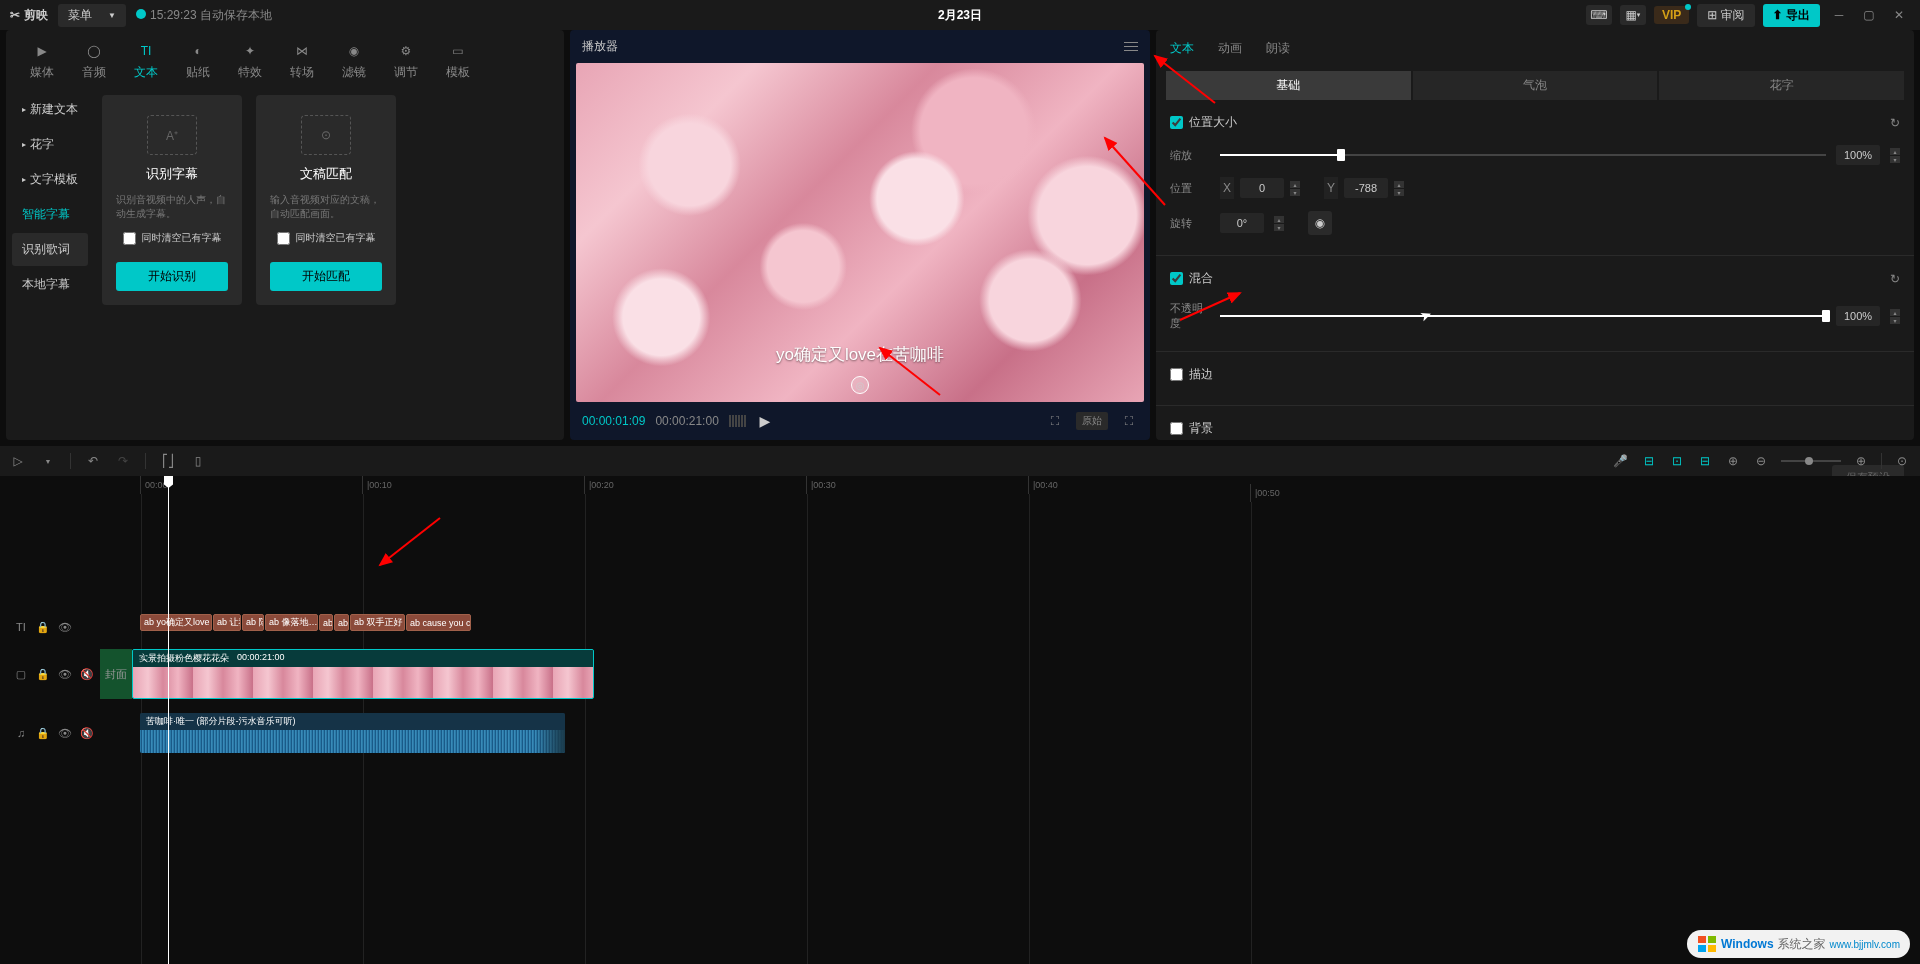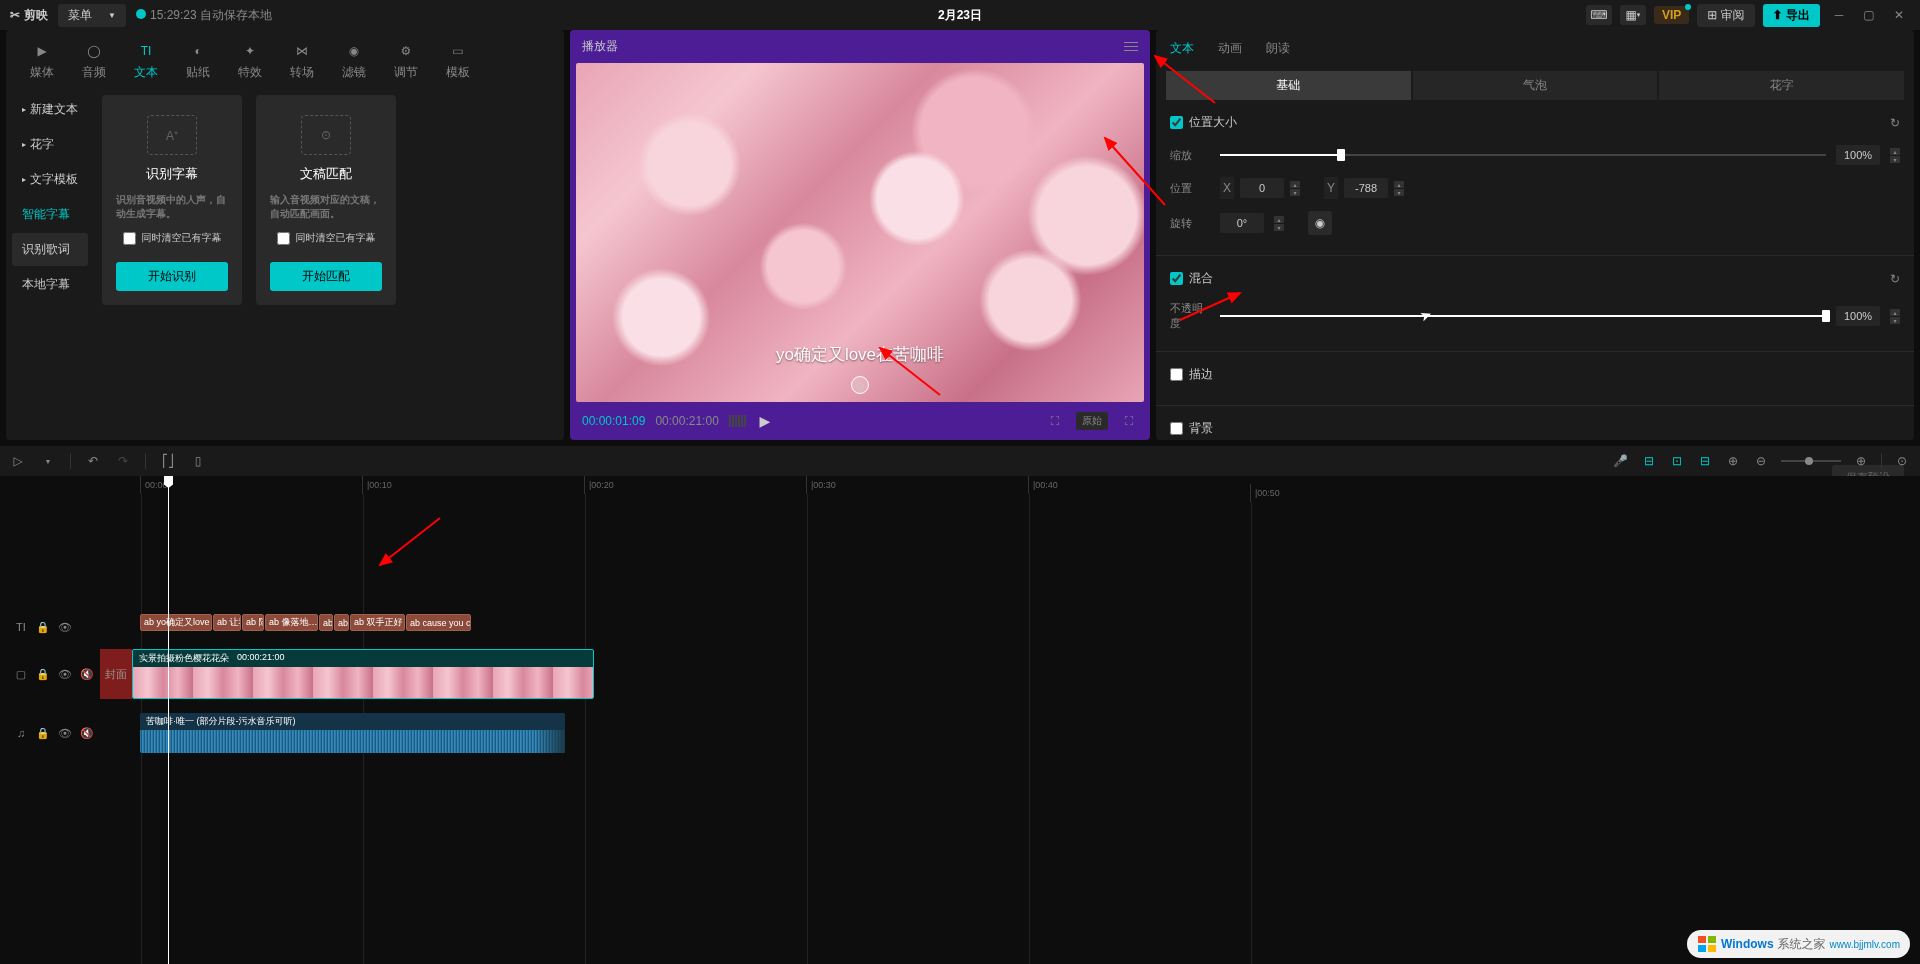--- a/index.html
+++ b/index.html
@@ -25,25 +25,25 @@
 .top-tab-icon{width:20px;height:18px;display:flex;align-items:center;justify-content:center;}
 .left-content{display:flex;flex:1;}
 .left-sidebar{width:88px;padding:6px;}
 .side-item{padding:8px 10px;border-radius:3px;margin-bottom:2px;display:flex;align-items:center;gap:4px;}
 .side-item.active{color:#00c8c8;}
 .side-item.selected{background:#2a2a2a;}
 .cards-area{flex:1;display:flex;gap:14px;padding:8px;}
 .card{width:140px;height:210px;background:#2a2a2a;border-radius:4px;padding:14px;display:flex;flex-direction:column;align-items:center;gap:10px;}
 .card-icon{width:50px;height:40px;border:1px dashed #555;border-radius:4px;margin-top:6px;display:flex;align-items:center;justify-content:center;color:#666;}
 .card-title{color:#fff;font-size:13px;}
-.card-desc{color:#777;font-size:10px;line-height:1.4;font-weight:bold;}
+.card-desc{color:#777;font-size:10px;line-height:1.4;}
 .card-check{display:flex;align-items:center;gap:6px;font-size:10px;}
 .card-check input{accent-color:#555;}
 .card-btn{width:100%;background:#00c8c8;color:#000;padding:6px;border-radius:3px;text-align:center;font-size:12px;margin-top:auto;}
-.player-panel{width:580px;background:#4c1d95;border-radius:4px;display:flex;flex-direction:column;}
+.player-panel{width:580px;background:#0f172a;border-radius:4px;display:flex;flex-direction:column;}
 .player-header{display:flex;align-items:center;padding:8px 12px;}
 .player-header .spacer{flex:1;}
 .hamburger{display:flex;flex-direction:column;gap:3px;}
 .hamburger span{width:14px;height:1px;background:#888;}
 .player-body{flex:1;padding:0 6px;display:flex;flex-direction:column;}
 .player-video{flex:1;background:linear-gradient(135deg,#e8a5b5 0%,#f5c6d0 20%,#d8889c 40%,#f0b4c2 60%,#c87088 80%,#e8a5b5 100%);border-radius:2px;position:relative;overflow:hidden;}
 .player-video::before{content:'';position:absolute;inset:0;background:radial-gradient(circle at 20% 30%,#f8d5dd 8%,transparent 10%),radial-gradient(circle at 60% 40%,#fae0e6 10%,transparent 12%),radial-gradient(circle at 40% 60%,#f5c6d0 9%,transparent 11%),radial-gradient(circle at 80% 70%,#f8d5dd 8%,transparent 10%),radial-gradient(circle at 15% 75%,#fae0e6 7%,transparent 9%),radial-gradient(circle at 70% 20%,#f0b4c2 11%,transparent 13%),radial-gradient(circle at 90% 45%,#f8d5dd 9%,transparent 11%);}
 .player-subtitle{position:absolute;bottom:36px;left:50%;transform:translateX(-50%);color:#fff;font-size:17px;text-shadow:0 1px 2px rgba(0,0,0,0.5);white-space:nowrap;}
 .player-safe{position:absolute;bottom:8px;left:50%;transform:translateX(-50%);width:18px;height:18px;border:1px solid #fff;border-radius:50%;display:flex;align-items:center;justify-content:center;background:rgba(255,255,255,0.2);font-size:10px;}
 .player-controls{display:flex;align-items:center;padding:10px 6px;gap:10px;}
@@ -87,21 +87,21 @@
 .timeline{flex:1;background:#0d0d0d;position:relative;overflow:hidden;}
 .ruler{height:18px;position:relative;margin-left:140px;}
 .ruler-mark{position:absolute;top:0;height:100%;border-left:1px solid #333;padding-left:4px;color:#666;font-size:9px;display:flex;align-items:center;}
 .ruler-mark::after{content:'';position:absolute;left:0;bottom:-500px;width:1px;height:500px;background:#222;}
 .playhead{position:absolute;top:0;bottom:0;width:1px;background:#fff;z-index:10;}
 .playhead::before{content:'';position:absolute;top:0;left:-4px;width:9px;height:12px;background:#fff;clip-path:polygon(0 0,100% 0,100% 70%,50% 100%,0 70%);}
 .track-area{position:relative;}
 .track-row{display:flex;align-items:center;height:26px;margin-bottom:6px;}
 .track-controls{width:100px;display:flex;align-items:center;gap:8px;padding-left:14px;}
 .track-ctrl-icon{width:14px;height:14px;color:#888;display:flex;align-items:center;justify-content:center;font-size:11px;}
-.cover-btn{width:32px;height:50px;background:#7f1d1d;display:flex;align-items:center;justify-content:center;color:#999;font-size:11px;}
+.cover-btn{width:32px;height:50px;background:#14532d;display:flex;align-items:center;justify-content:center;color:#999;font-size:11px;}
 .track-content{flex:1;position:relative;height:100%;}
 .text-clip{position:absolute;top:0;height:17px;background:#8b4a3a;border-radius:2px;font-size:9px;color:#fff;display:flex;align-items:center;padding:0 3px;overflow:hidden;white-space:nowrap;border:1px solid #a0604a;}
 .video-clip{position:absolute;top:0;height:50px;background:#1a3a3a;border:1px solid #00c8c8;border-radius:2px;overflow:hidden;}
 .video-clip-header{background:rgba(0,60,60,0.7);padding:2px 6px;font-size:9px;color:#fff;display:flex;gap:8px;}
 .video-thumbs{height:34px;background:repeating-linear-gradient(90deg,#e8a5b5 0px,#f5c6d0 15px,#d8889c 30px,#f0b4c2 45px,#c87088 60px);background-size:60px 100%;}
 .audio-clip{position:absolute;top:0;height:40px;background:#1a3a4a;border-radius:2px;overflow:hidden;}
 .audio-clip-header{background:rgba(20,50,70,0.8);padding:2px 6px;font-size:9px;color:#fff;}
 .audio-wave{height:26px;background:repeating-linear-gradient(90deg,#2a7aa8 0,#2a7aa8 1px,#1a5a88 1px,#1a5a88 2px,#3a8ab8 2px,#3a8ab8 3px);position:relative;}
 .audio-fade{position:absolute;top:0;right:0;width:30px;height:100%;background:linear-gradient(90deg,transparent,#1a3a4a);}
 .arrow{position:absolute;pointer-events:none;z-index:100;}

